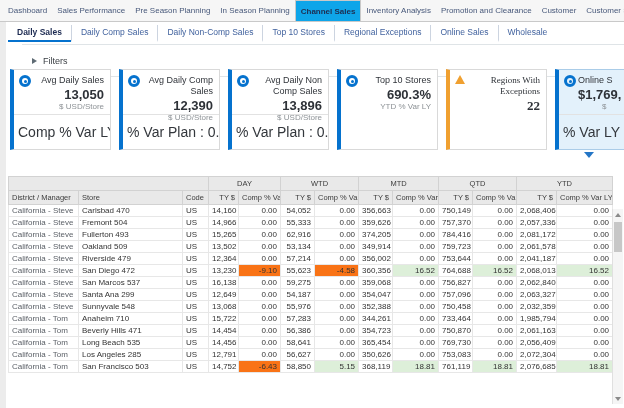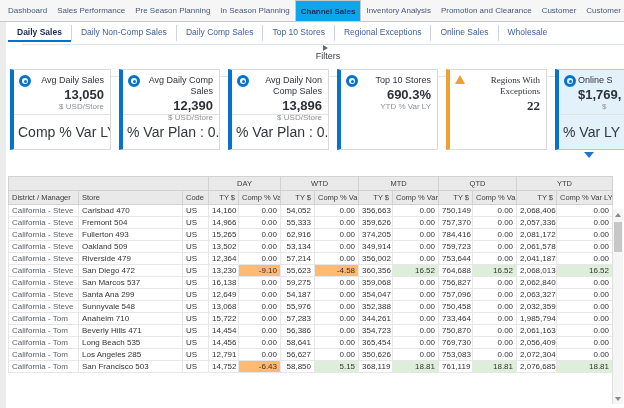--- a/index.html
+++ b/index.html
@@ -30,21 +30,21 @@
   .subnav .stab {
     font-size:8.5px; color:#41629e; padding:0 9px; height:17px; line-height:15px; cursor:pointer; flex:none;
     border-bottom:2px solid transparent;
   }
   .subnav .stab + .stab { border-left:1px solid #ccd4e0; }
   .subnav .stab.sel { font-weight:bold; color:#1d2b52; border-bottom:2px solid #0572ce; }
 
   
   .filters {
     margin-top:2px; margin-left:22px; border-top:1px solid #dfe4e7; border-bottom:1px solid #dfe4e7;
-    height:33px; display:flex; align-items:center; padding-left:10px; cursor:pointer;flex-direction:column;
+    height:33px; display:flex; align-items:center; padding-left:10px; cursor:pointer;
   }
   .filters .tri-right {
     width:0; height:0; border-top:3.5px solid transparent; border-bottom:3.5px solid transparent;
     border-left:5px solid #5f6b74; margin-right:6px;
   }
   .filters .flabel { font-size:9px; color:#3a3f44; }
 
   
   .cards { position:absolute; left:10px; top:69px; display:flex; gap:8px; }
   .card {
@@ -83,21 +83,21 @@
   }
   .grid th.grp { text-align:center; }
   .grid th.lft { text-align:left; }
   .grid th.num { text-align:right; }
   .grid td {
     border:1px solid #e7e7e7; font-size:8px; color:#333; padding:1px 3px;
     height:12px; white-space:nowrap; overflow:hidden; background:#fff;
   }
   .grid td.num { text-align:right; }
   .grid td.dim { color:#5a5f66; }
-  .grid td.neg { background:#fdba74;margin-top:22px; }
+  .grid td.neg { background:#f97316;margin-top:22px; }
   .grid td.pos { background:#ddefd9; }
 
   
   .vscroll {
     position:absolute; left:612px; top:209px; width:11px; height:195px;
     background:#f5f5f5; border-left:1px solid #e0e0e0;
   }
   .sb-btn { position:absolute; left:0; width:10px; height:11px; cursor:pointer; }
   .sb-btn.up { top:0; }
   .sb-btn.down { bottom:0; }
@@ -117,22 +117,22 @@
     <div class="tab">In Season Planning</div>
     <div class="tab sel">Channel Sales</div>
     <div class="tab">Inventory Analysis</div>
     <div class="tab">Promotion and Clearance</div>
     <div class="tab">Customer</div>
     <div class="tab">Customer Segment</div>
   </div>
 
 <div class="subnav">
     <div class="stab sel">Daily Sales</div>
+    <div class="stab">Daily Comp Sales</div>
     <div class="stab">Daily Non-Comp Sales</div>
-    <div class="stab">Daily Comp Sales</div>
     <div class="stab">Top 10 Stores</div>
     <div class="stab">Regional Exceptions</div>
     <div class="stab">Online Sales</div>
     <div class="stab">Wholesale</div>
   </div>
 
 <div class="filters">
   <span class="tri-right"></span>
   <span class="flabel">Filters</span>
 </div>

